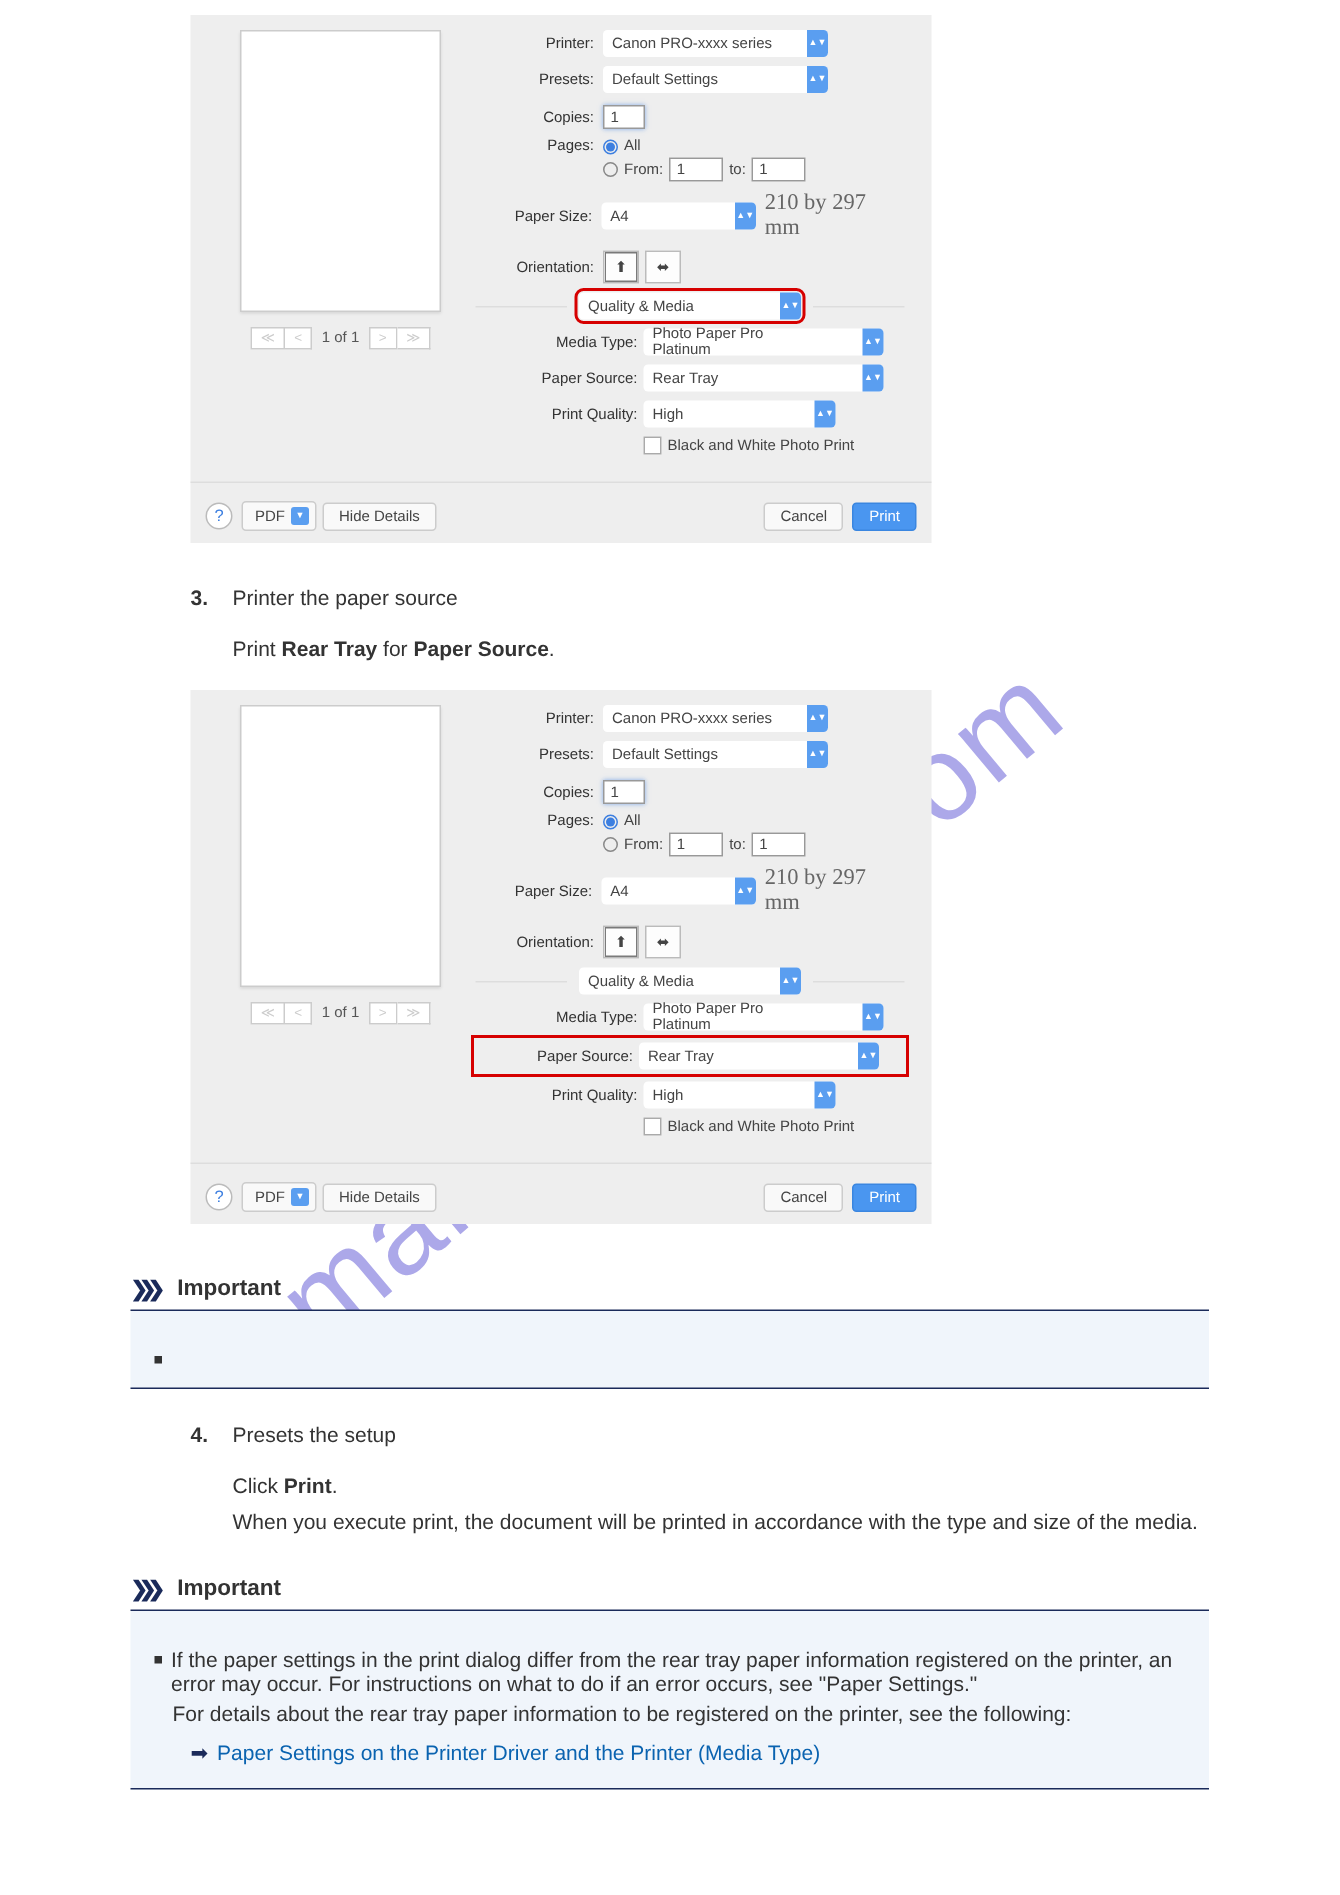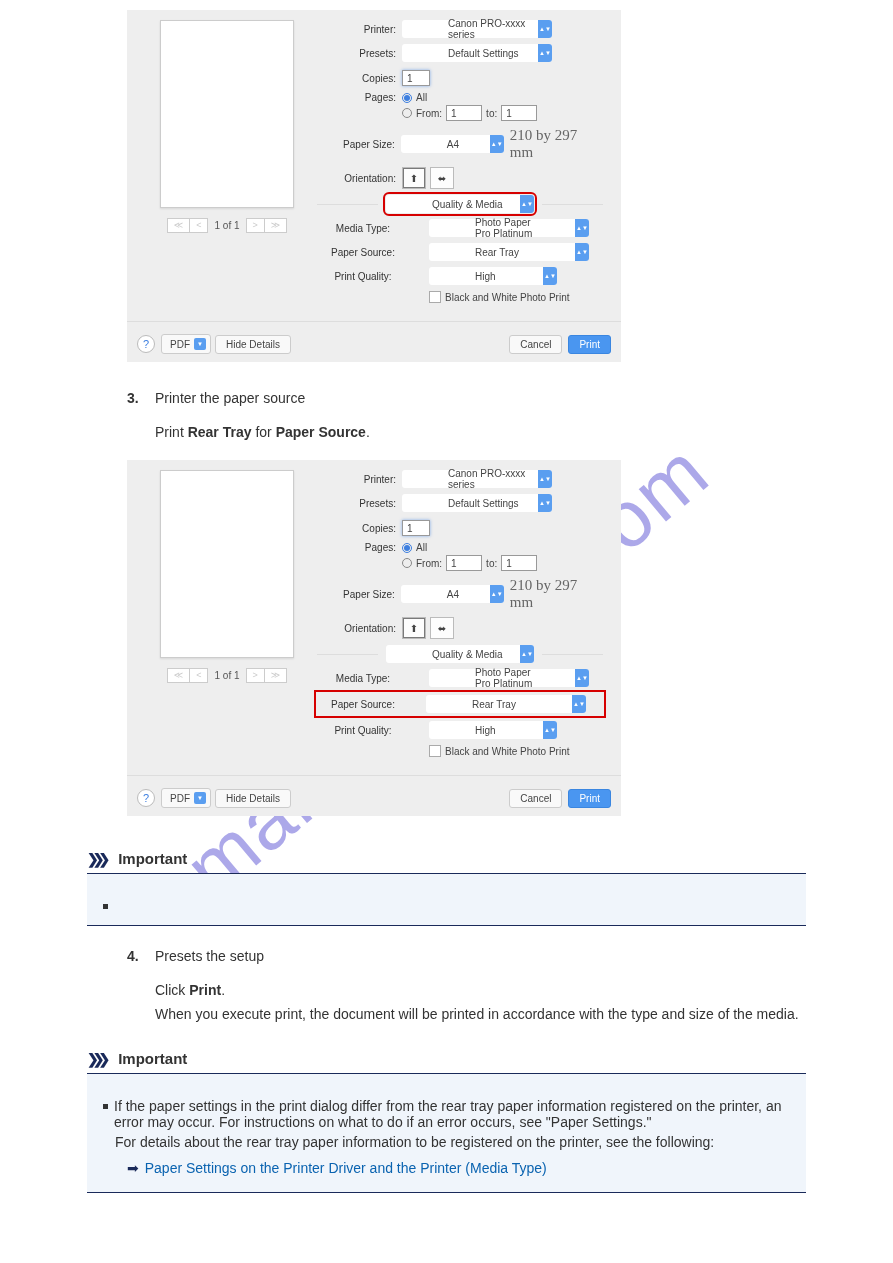--- a/index.html
+++ b/index.html
@@ -37,22 +37,22 @@
   .preview-page { width: 134px; height: 188px; background: #fff; border: 1px solid #ccc; box-shadow: 0 1px 2px rgba(0,0,0,0.1); }
   .preview-nav { display: flex; align-items: center; gap: 6px; margin-top: 10px; color: #777; }
   .nav-group { display: flex; }
   .nav-btn { padding: 2px 6px; border: 1px solid #ccc; background: #fff; color: #ccc; font-size: 9px; line-height: 1; }
   .nav-btn + .nav-btn { border-left: none; }
   .page-of { font-size: 10px; color: #555; }
 
   .form-col { flex: 1; padding-right: 8px; }
   .row { display: flex; align-items: center; margin-bottom: 6px; }
   .lbl { width: 85px; text-align: right; padding-right: 6px; color: #333; }
-  .lbl2 { width: 112px; text-align: center; padding-right: 20px; color: #333; }
-  .select { display: flex; align-items: center; background: #fff; border-radius: 3px; height: 18px; position: relative; flex:1;padding-left:40px; }
+  .lbl2 { width: 112px; text-align: right; padding-right: 4px; color: #333; }
+  .select { display: flex; align-items: center; background: #fff; border-radius: 3px; height: 18px; position: relative; flex:1; }
   .select-text { padding: 0 6px; flex:1; font-size:10px; }
   .select-arrows { width: 14px; height: 18px; background: #5a9ef0; border-radius: 0 3px 3px 0; display:flex; flex-direction:column; align-items:center; justify-content:center; color:#fff; font-size:6px; line-height:1; gap:1px; }
   .select.sm { flex: 0 0 150px; }
   .select.md { flex: 0 0 103px; }
   .select.qa { flex: 0 0 148px; }
   .select.wide { flex: 0 0 160px; gap: 24px; }
   .input { background:#fff; border:1px solid #999; height:16px; padding:0 4px; font-size:10px; display:flex; align-items:center; }
   .input.copies { width: 28px; box-shadow: 0 0 3px rgba(60,130,230,0.6); }
   .input.page { width: 36px; }
   .radio { width: 10px; height: 10px; border-radius:50%; border:1px solid #888; margin-right:4px; display:inline-block; position:relative; }

